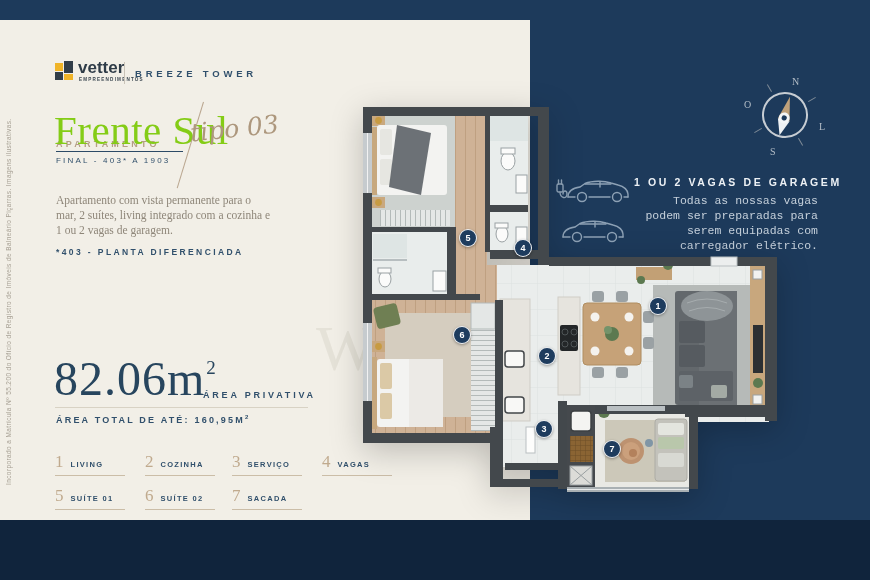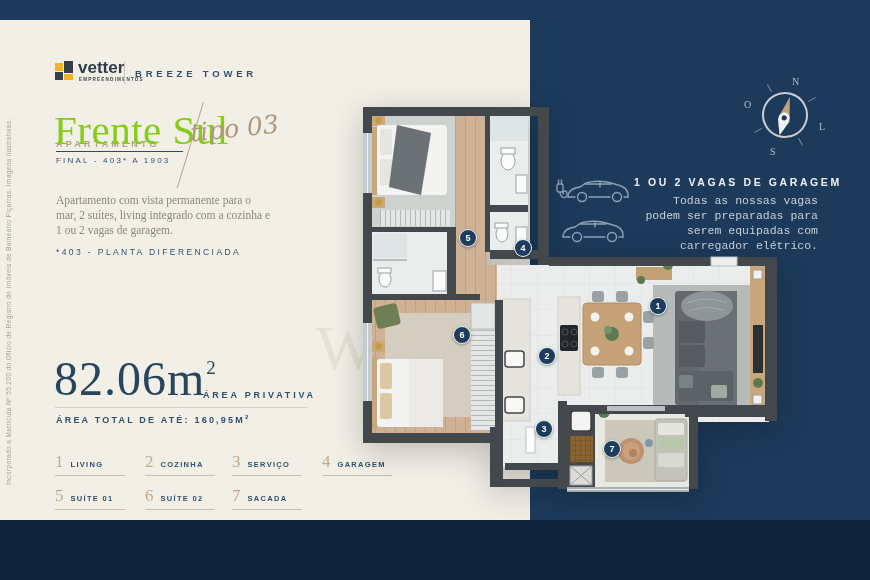--- a/index.html
+++ b/index.html
@@ -26,21 +26,21 @@
     font-weight:400;color:#84cc16;letter-spacing:.5px;}
   .script-type{left:190px;top:114px;font-family:"DejaVu Serif",serif;font-style:italic;
     font-size:25px;color:#ad977d;transform:rotate(-6deg);}
   .script-slash{left:203px;top:102px;width:1px;height:90px;background:#ab9479;
     transform:rotate(17deg);transform-origin:top center;opacity:.8;}
   .title-rule{left:56px;top:151px;width:127px;height:1px;background:#2c4a66;}
   .final-range{left:56px;top:156px;font-size:8px;font-weight:400;letter-spacing:2.2px;color:#31506c;text-align:center;}
 
   .description{left:56px;top:193px;width:218px;font-family:"Liberation Serif",serif;
     font-size:11.5px;line-height:14.8px;color:#8e8679;}
-  .plan-note{left:56px;top:247px;font-size:8.5px;font-weight:400;letter-spacing:2.4px;color:#31506c;}
+  .plan-note{left:56px;top:247px;font-size:8.5px;font-weight:700;letter-spacing:2.4px;color:#31506c;}
 
   
   .big-area{left:54px;top:351px;font-family:"Liberation Serif",serif;font-size:48px;
     color:#27455e;letter-spacing:1px;}
   .big-area sup{font-size:19px;position:relative;top:-4px;left:1px;}
   .area-label{left:203px;top:390px;font-size:9px;font-weight:700;letter-spacing:2.8px;color:#31506c;}
   .area-rule{left:55px;top:407px;width:253px;height:1px;background:#d8d2c4;}
   .area-total{left:56px;top:414px;font-size:9px;font-weight:700;letter-spacing:2.2px;color:#31506c;}
   .area-total sup{font-size:6px;}
 
@@ -122,21 +122,21 @@
   <div class="abs lg" style="left:232px;top:452px">
     <div class="lg-row">
         <span class="lg-num">3</span>
         <span class="lg-label">SERVIÇO</span>
       </div>
       <div class="lg-line"></div>
     </div>
   <div class="abs lg" style="left:322px;top:452px">
     <div class="lg-row">
         <span class="lg-num">4</span>
-        <span class="lg-label">GARAGEM</span>
+        <span class="lg-label">VAGAS</span>
       </div>
       <div class="lg-line"></div>
     </div>
   <div class="abs lg" style="left:55px;top:486px">
     <div class="lg-row">
         <span class="lg-num">5</span>
         <span class="lg-label">SUÍTE 01</span>
       </div>
       <div class="lg-line"></div>
     </div>

